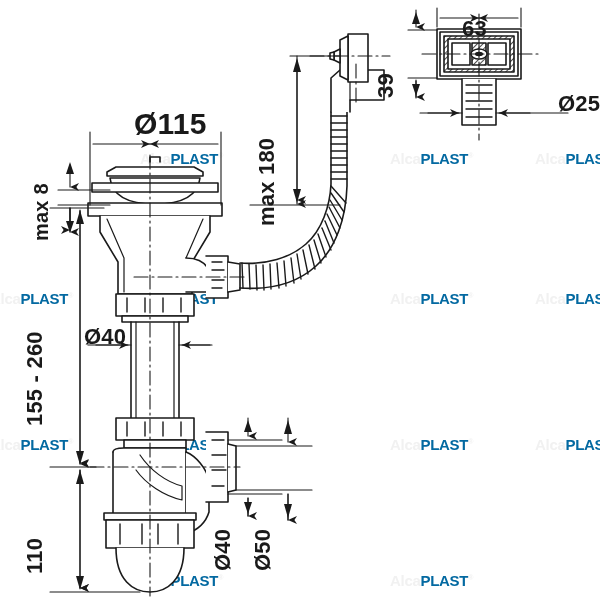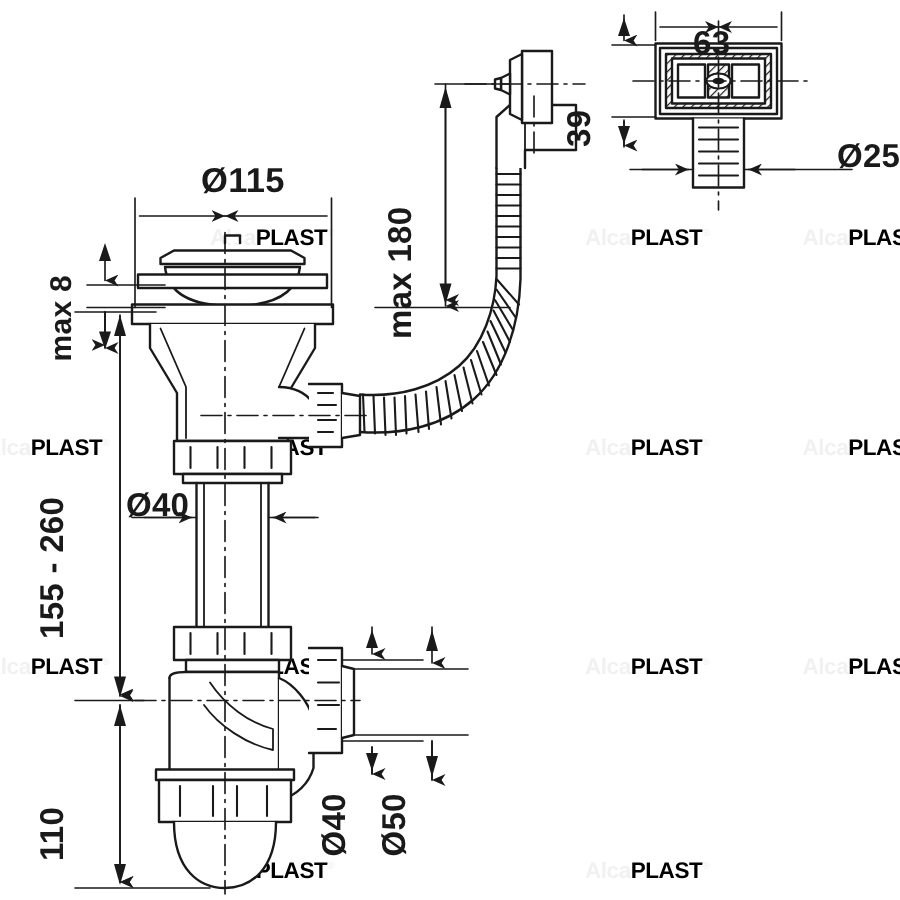--- a/index.html
+++ b/index.html
@@ -39,21 +39,21 @@
     font-family: "Liberation Sans", sans-serif;
     font-weight: 700;
     color: #f1f1f1;
     white-space: nowrap;
     font-size: 15px;
     letter-spacing: -0.3px;
     user-select: none;
   }
   .wm i {
     font-style: normal;
-    color: #000000;
+    color: #0369a1;
   }
   .wm sup {
     font-size: 7px;
     vertical-align: super;
   }
 </style>
 </head>
 <body>
 
 <div id="stage">
@@ -369,21 +369,21 @@
       <path d="M248,420 L244,432 L252,432 Z"></path>
       <path d="M248,514 L244,502 L252,502 Z"></path>
 
       <path d="M288,420 L284,434 L292,434 Z"></path>
       <path d="M288,518 L284,504 L292,504 Z"></path>
     </g>
   </svg>
 
   <div>
 
-    <div class="dimtext" style="left:134px; top:107px; font-size:23px;">Ø115</div>
+    <div class="dimtext" style="left:134px; top:107px; font-size:30px;">Ø115</div>
 
     <div class="dimtext vert" style="left:53px; top:218px; font-size:20px;">max 8</div>
 
     <div class="dimtext vert" style="left:280px; top:200px; font-size:22px;">max 180</div>
 
     <div class="dimtext vert" style="left:48px; top:400px; font-size:22px;">155 - 260</div>
 
     <div class="dimtext vert" style="left:48px; top:548px; font-size:22px;">110</div>
 
     <div class="dimtext" style="left:84px; top:324px; font-size:22px;">Ø40</div>

